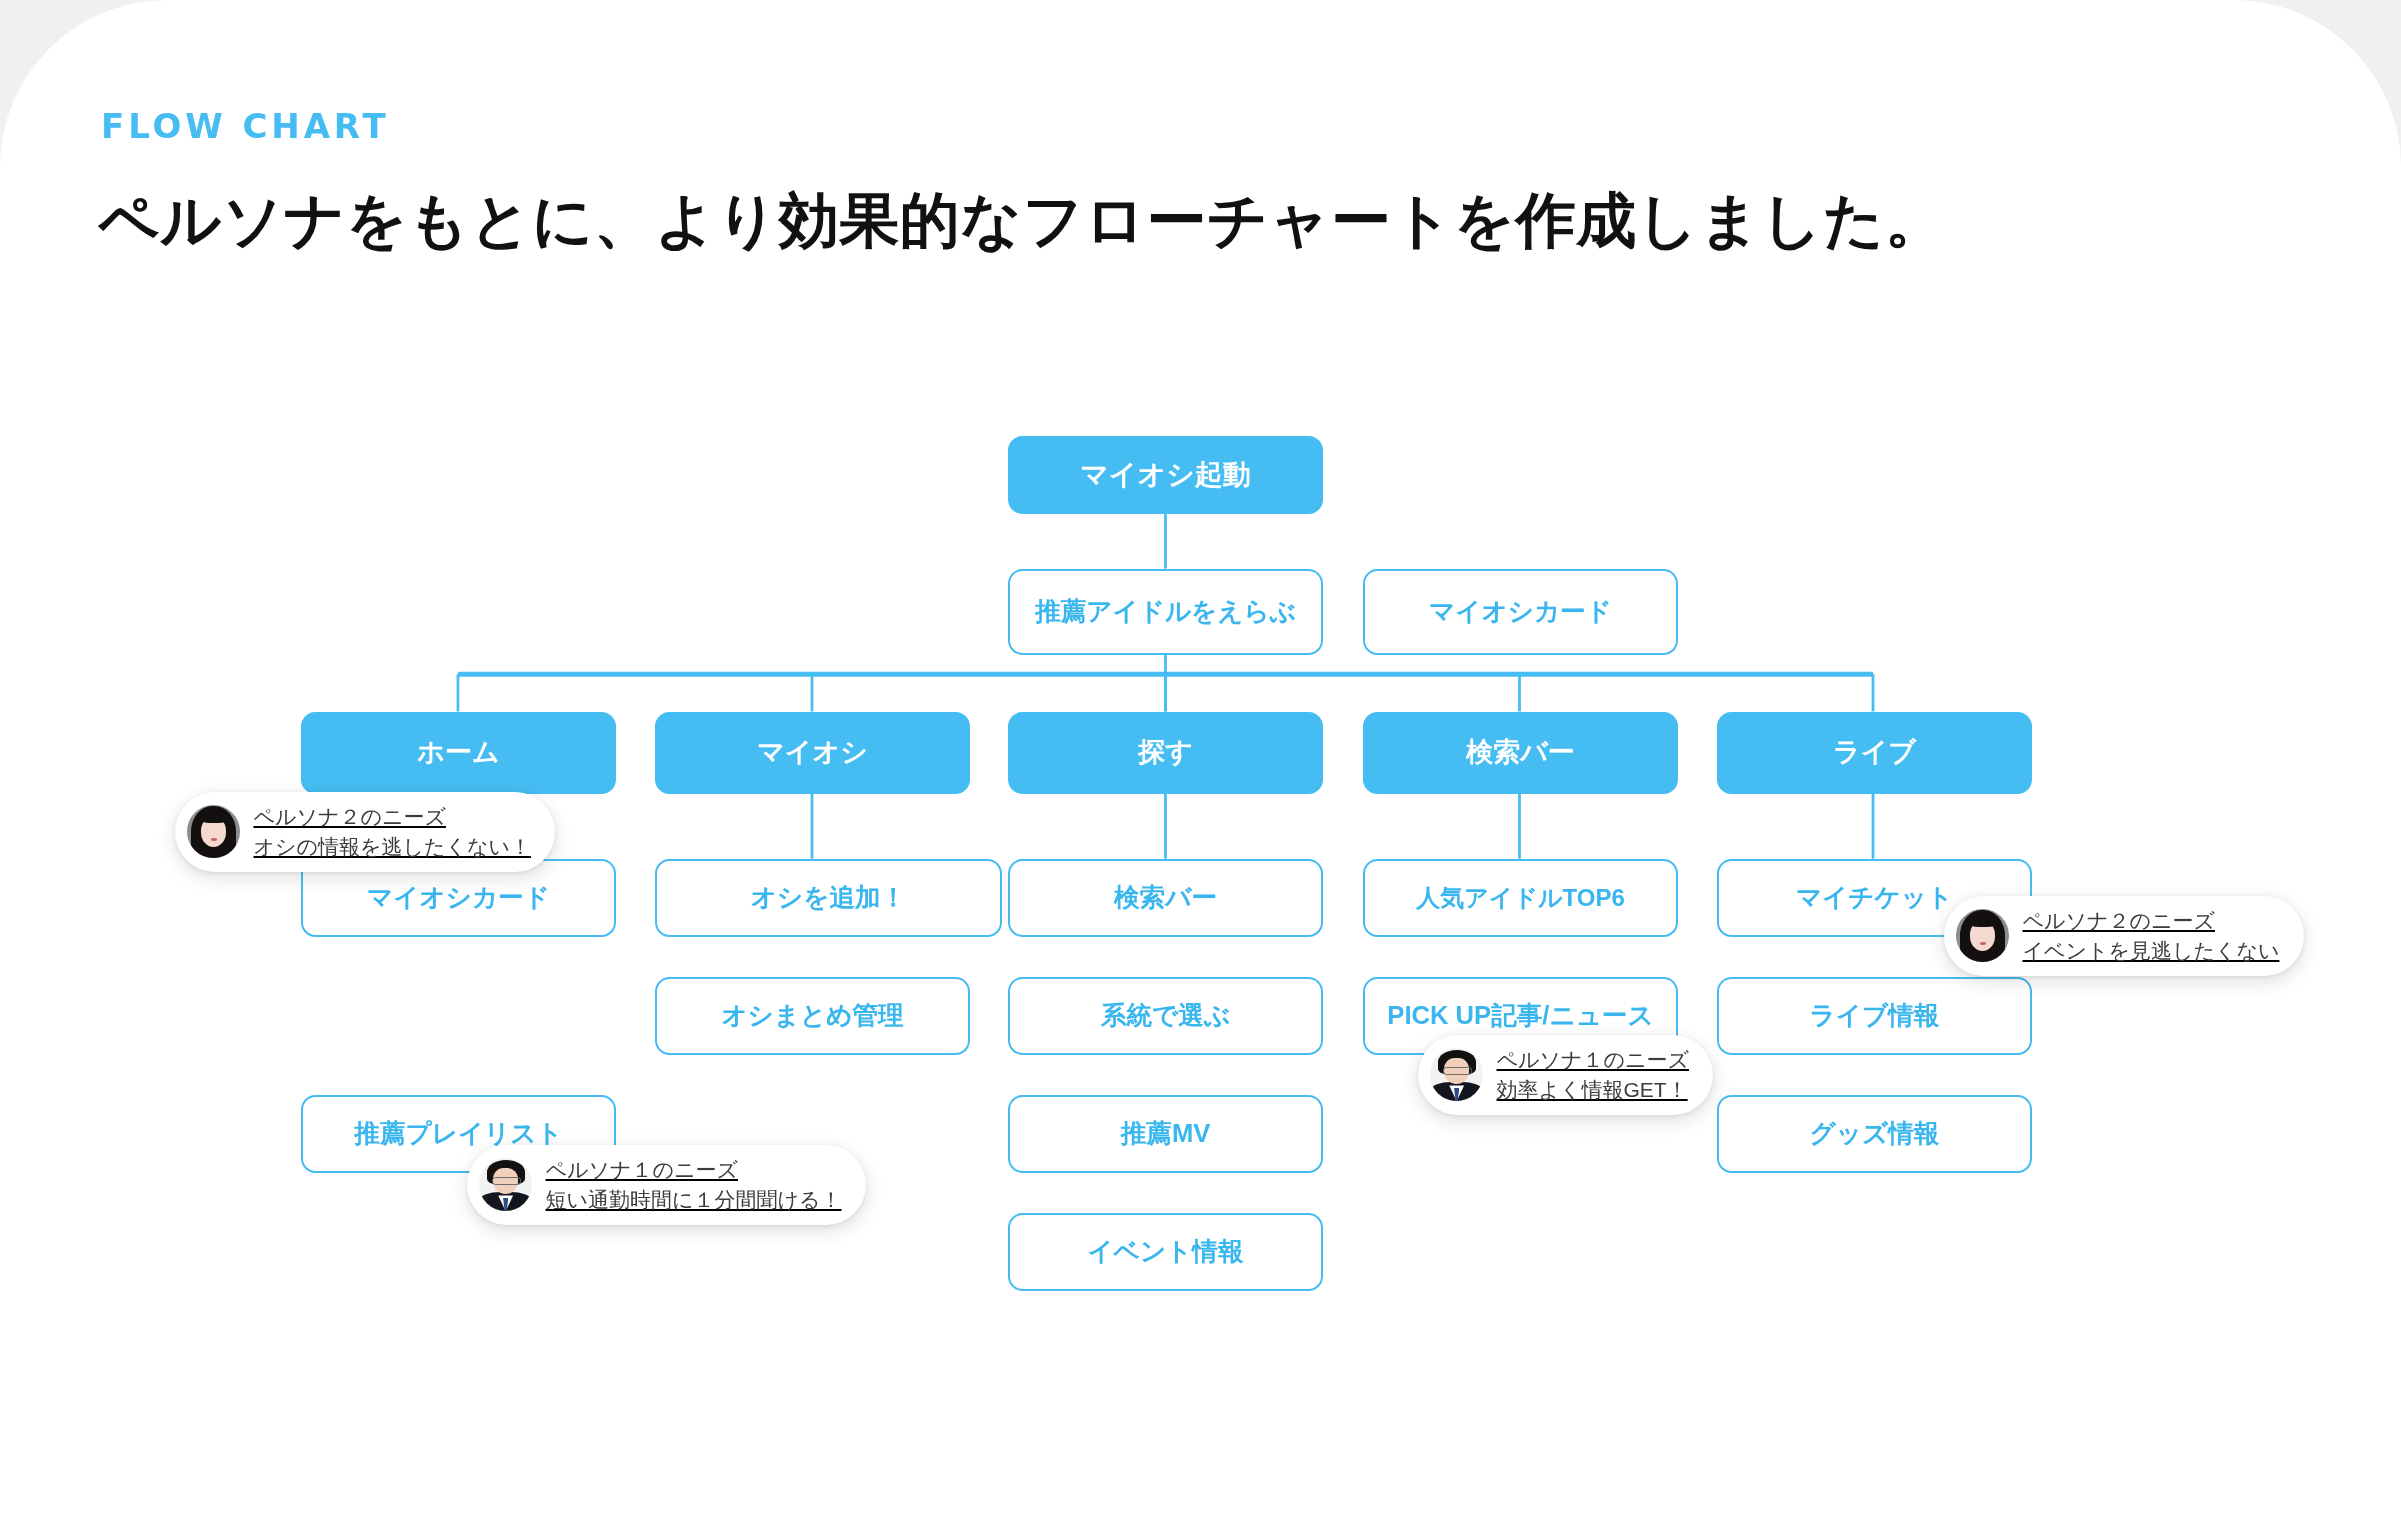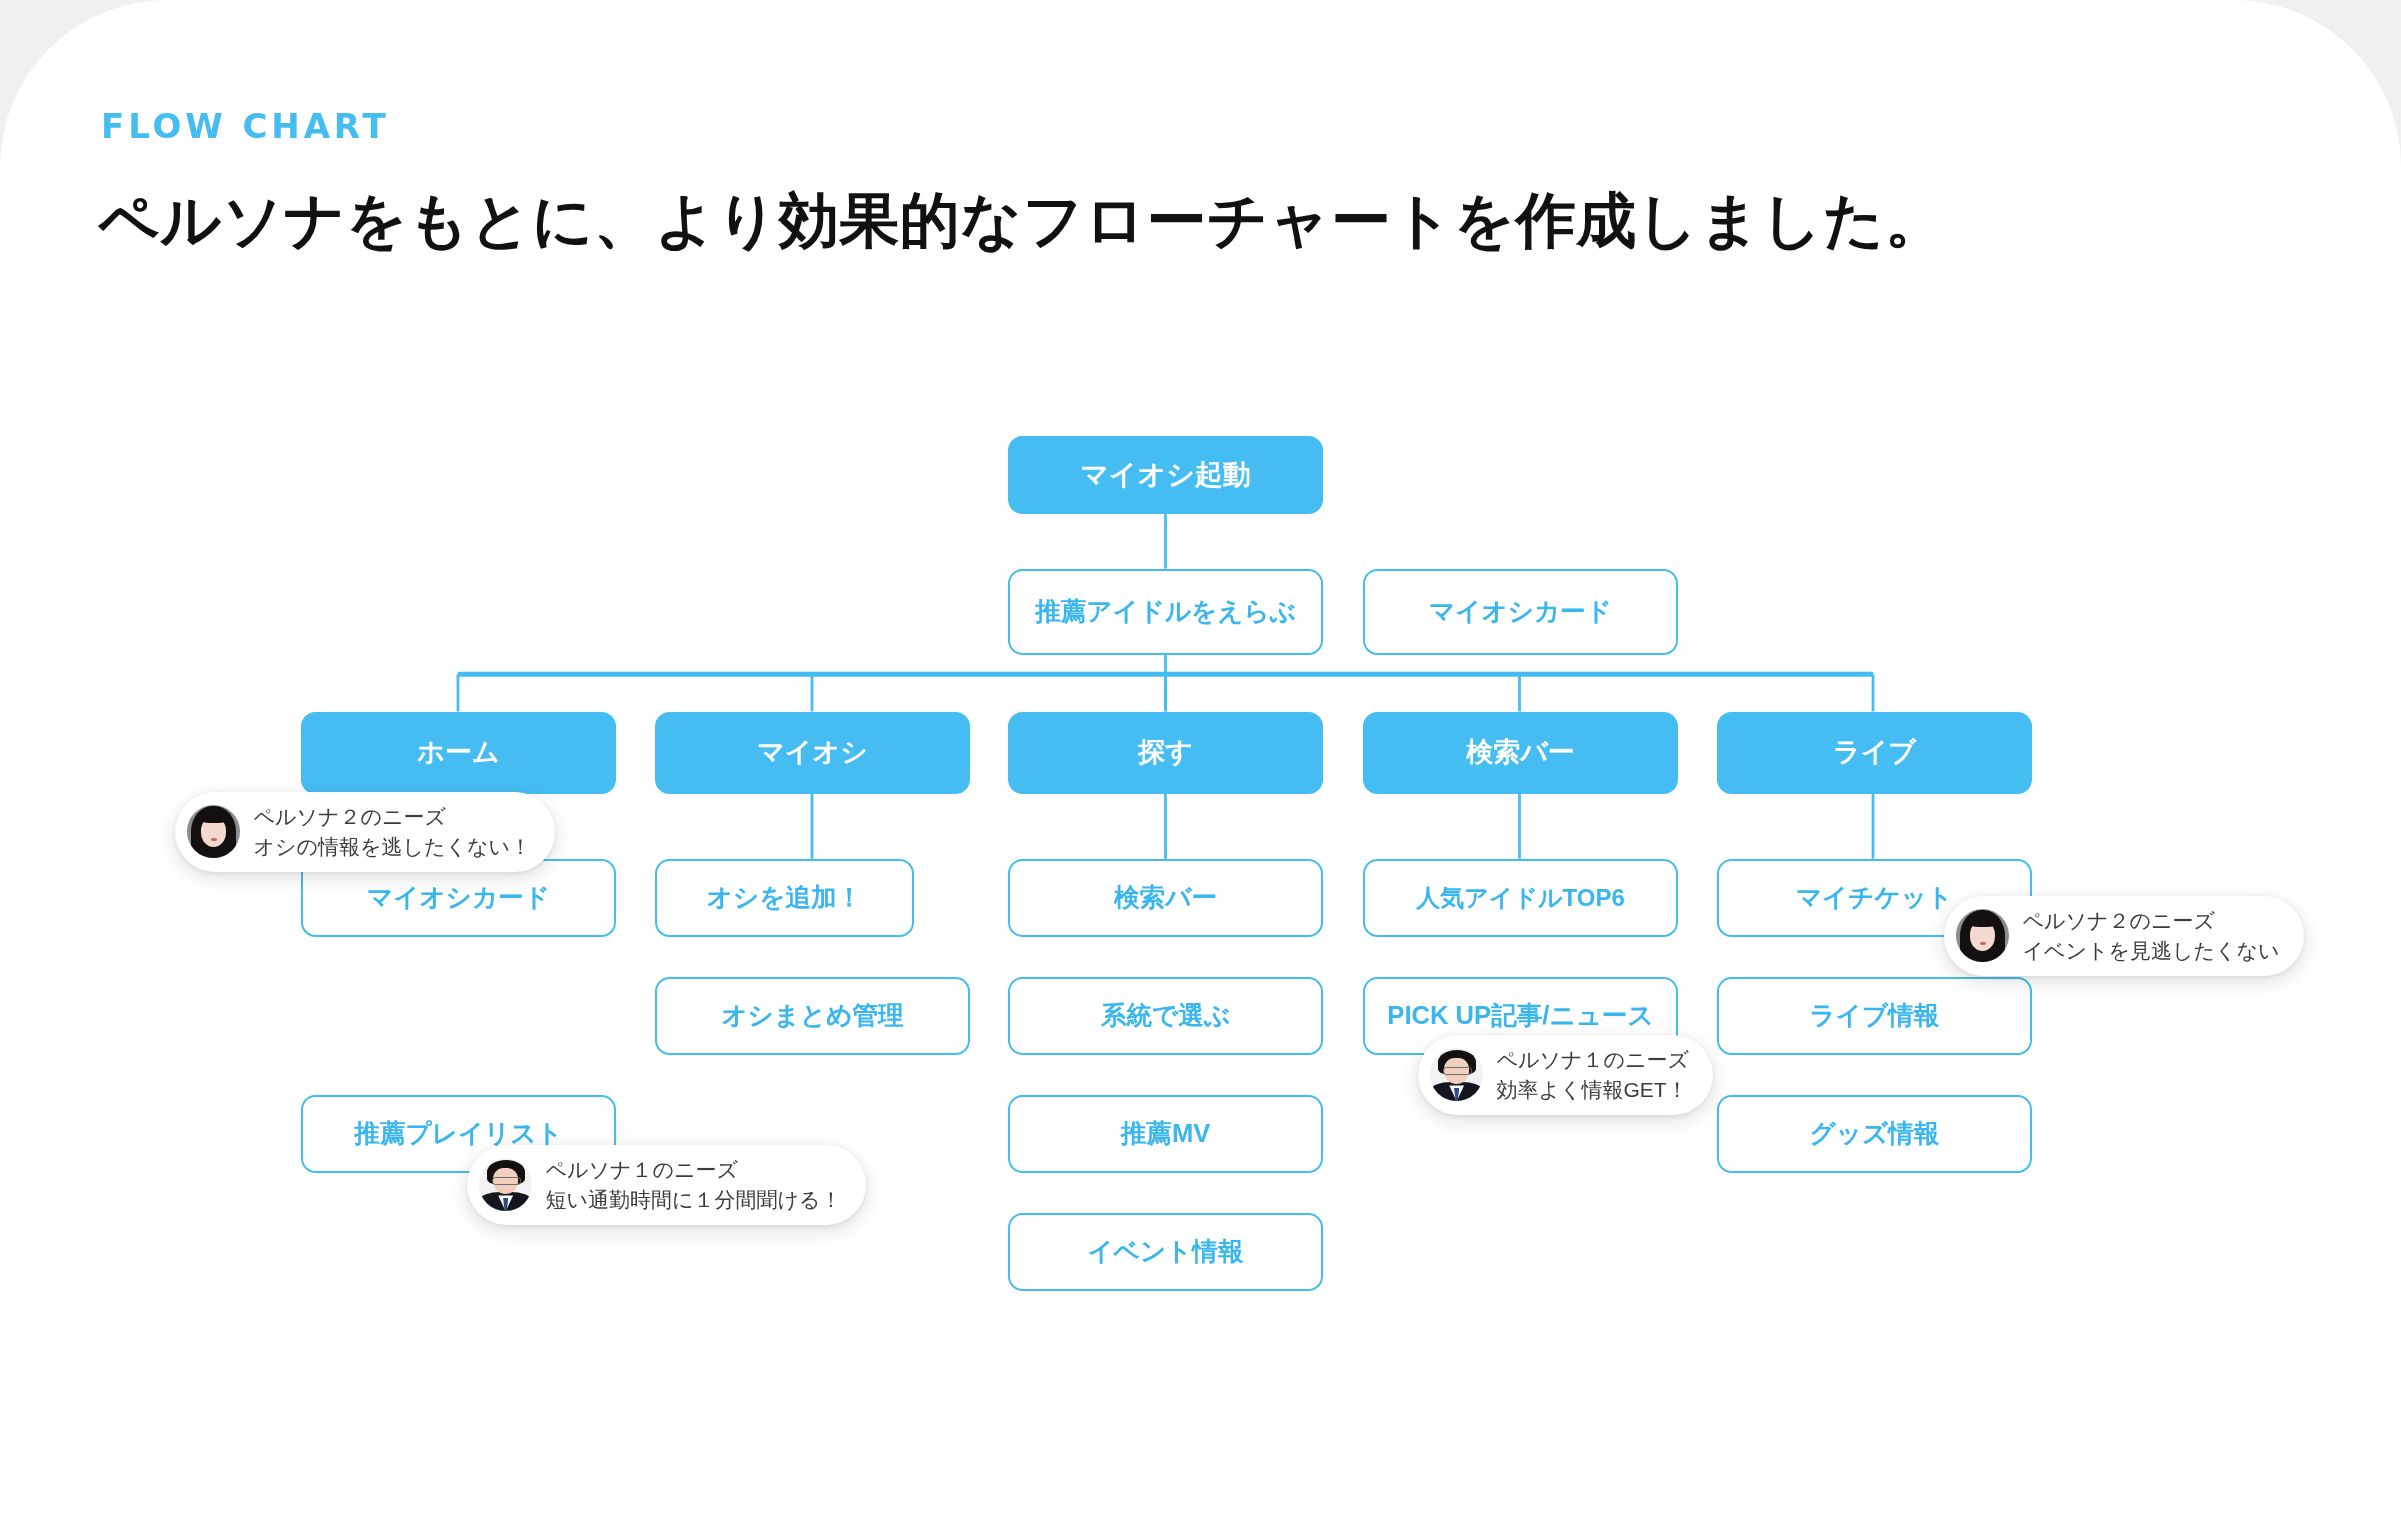--- a/index.html
+++ b/index.html
@@ -71,21 +71,21 @@
     padding:10px 24.5px 10px 12.2px;
     box-shadow:0 5.6px 19px rgba(0,0,0,.13), 0 1.1px 5.6px rgba(0,0,0,.08);
     z-index:9;
   }
   .callout .avatar{
     width:53px;height:53px;border-radius:50%;
     overflow:hidden;flex:0 0 auto;margin-right:13.3px;
     position:relative;
   }
   .callout .ctext{
-    display:flex;flex-direction:column;justify-content:center;
+    display:flex;flex-direction:column;justify-content:center;text-decoration:underline;
   }
   .callout .cline{
     font-size:21px;color:#3c3c3c;white-space:nowrap;line-height:1.42;
     font-weight:400;
   }
 
   
   .av-f{background:#8d8d8d;}
   .av-f .hair{position:absolute;left:8%;top:2%;width:84%;height:100%;
     background:#14100f;border-radius:48% 48% 30% 30%;}
@@ -173,21 +173,21 @@
       <span>ライブ</span>
     </div>
 
     <div class="node outline" style="left:301px;top:859px;width:315px;height:78px;font-size:25.6px;">
       <span>マイオシカード</span>
     </div>
     <div class="node outline" style="left:301px;top:1095px;width:315px;height:78px;font-size:25.6px;">
       <span>推薦プレイリスト</span>
     </div>
 
-    <div class="node outline" style="left:655px;top:859px;width:259px;height:78px;font-size:25.6px;">
+    <div class="node outline" style="left:655px;top:859px;width:347px;height:78px;font-size:25.6px;">
       <span>オシを追加！</span>
     </div>
     <div class="node outline" style="left:655px;top:977px;width:315px;height:78px;font-size:25.6px;">
       <span>オシまとめ管理</span>
     </div>
 
     <div class="node outline" style="left:1008px;top:859px;width:315px;height:78px;font-size:25.6px;">
       <span>検索バー</span>
     </div>
     <div class="node outline" style="left:1008px;top:977px;width:315px;height:78px;font-size:25.6px;">

